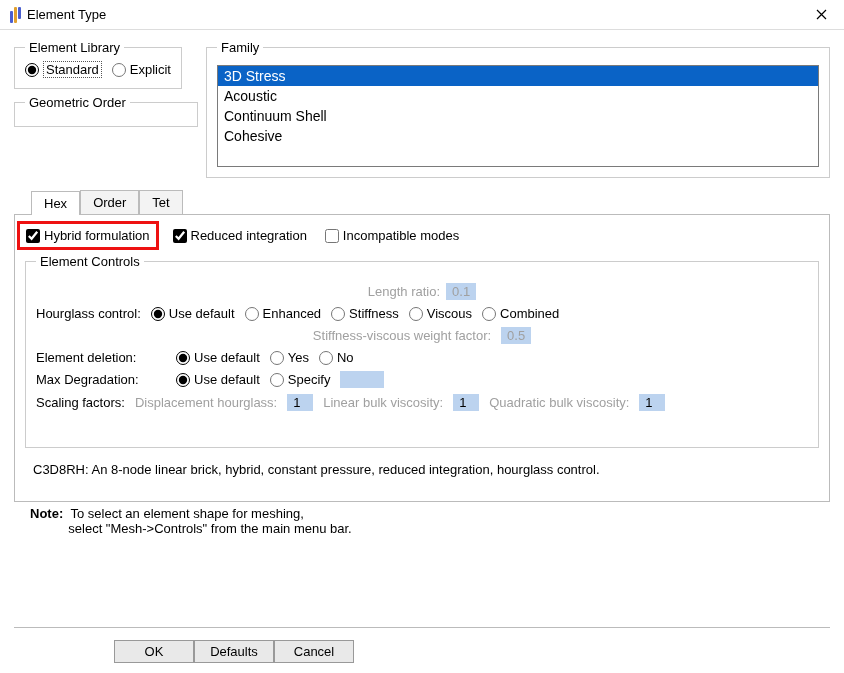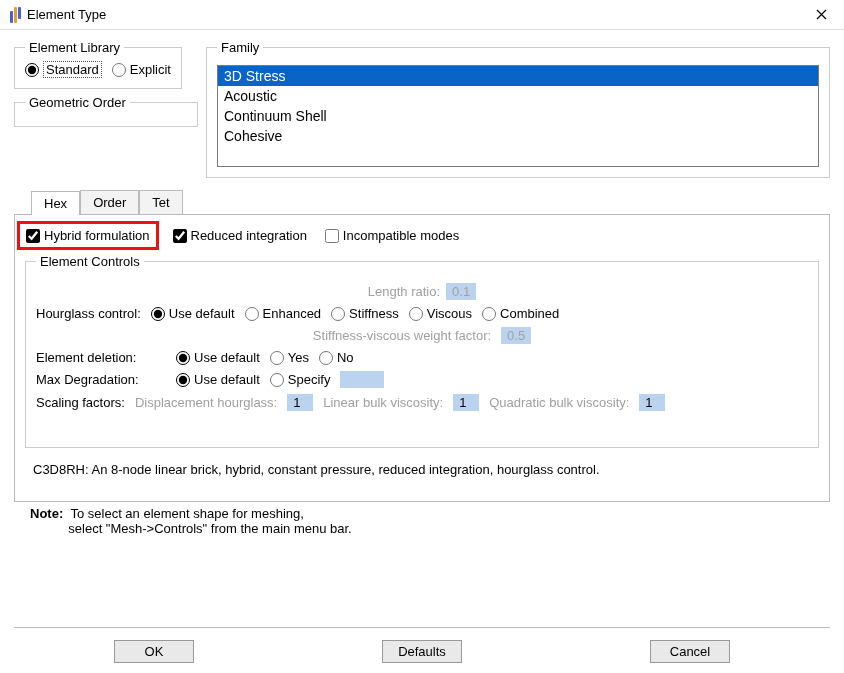--- a/index.html
+++ b/index.html
@@ -55,21 +55,21 @@
   .row { display:flex; align-items:center; gap:10px; margin:6px 0; flex-wrap:wrap; }
   .disabled { color:#a0a0a0; }
   .numbox {
     background:#bcd3ef; padding:1px 6px; min-width:26px; display:inline-block; text-align:left;
     font-size:13px;
   }
   .desc { margin:14px 8px; }
   .note { margin:4px 16px 0 16px; }
   .note b { font-weight:600; }
   .btnbar {
-    display:flex; justify-content:space-between; padding: 12px 100px 10px 100px;
+    display:flex; padding: 12px 100px 10px 100px;
     border-top:1px solid #bbb; margin-top:8px;
   }
   .btn {
     background:#e9e9e9; border:1px solid #999; padding:3px 0; width:80px; text-align:center;
     font-size:13px;
   }
   .rlabel { font-size:13px; }
   .focus-box { border:1px dotted #555; padding: 0 2px; }
   .length-center { display:flex; justify-content:center; align-items:center; gap:6px; }
 </style>

